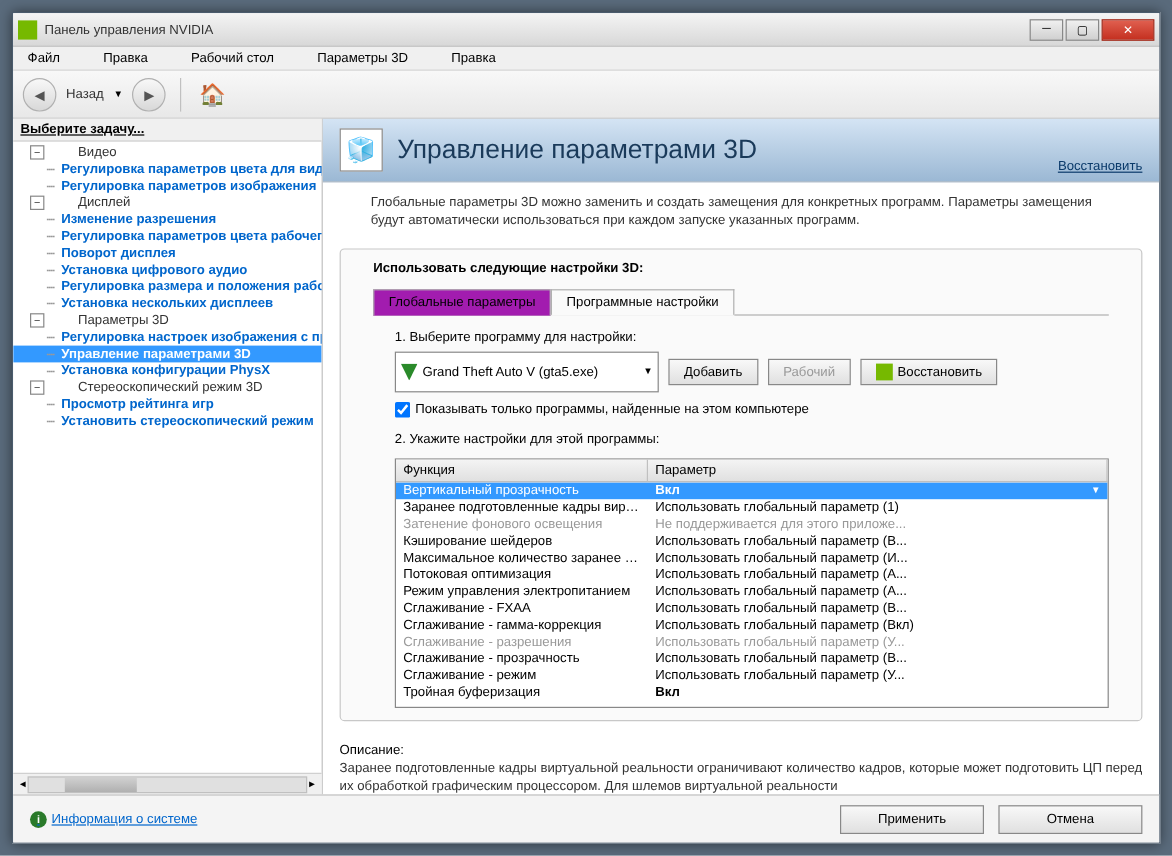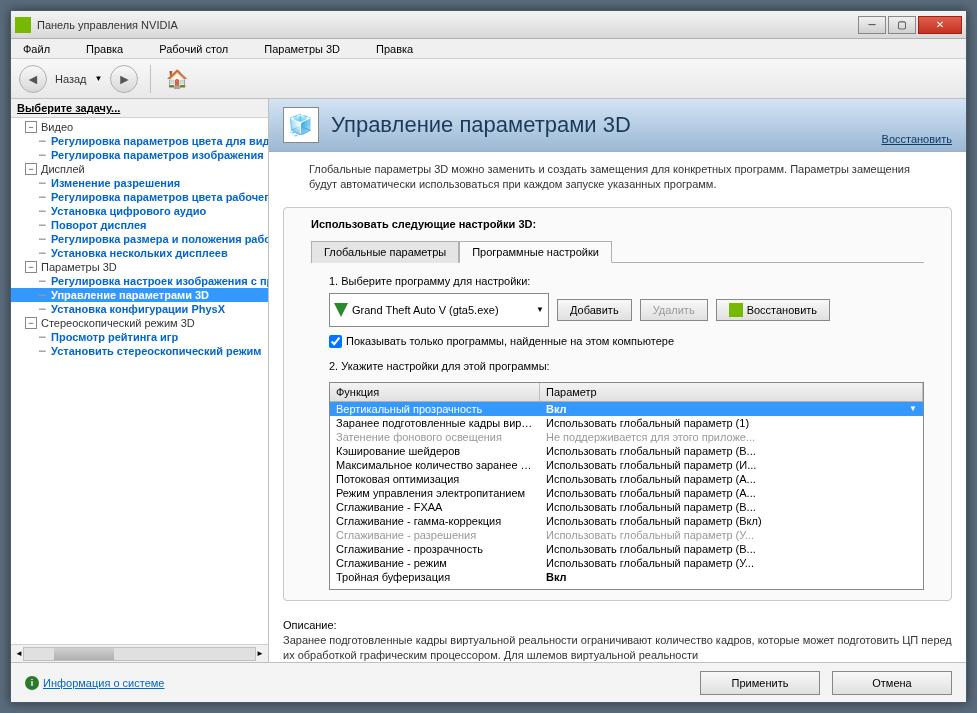--- a/index.html
+++ b/index.html
@@ -19,34 +19,34 @@
 .home-icon { width: 28px; height: 28px; display: flex; align-items: center; justify-content: center; font-size: 18px; cursor: pointer; }
 .content-area { flex: 1; display: flex; min-height: 0; }
 .sidebar { width: 258px; border-right: 1px solid #c0c0c0; display: flex; flex-direction: column; background: #fff; }
 .sidebar-title { padding: 3px 6px; font-weight: bold; background: #f0f0f0; border-bottom: 1px solid #d0d0d0; text-decoration: underline; }
 .tree { flex: 1; overflow: hidden; padding: 2px 0; }
 .tree-node { padding: 1px 0 1px 14px; white-space: nowrap; display: flex; align-items: center; }
 .tree-toggle { width: 12px; height: 12px; border: 1px solid #888; display: inline-flex; align-items: center; justify-content: center; font-size: 9px; margin-right: 4px; line-height: 1; cursor: pointer; color: #333; }
 .tree-leaf { padding: 1px 0 1px 40px; white-space: nowrap; color: #0066cc; cursor: pointer; position: relative; font-weight: bold; }
 .tree-leaf::before { content: "┈"; position: absolute; left: 28px; color: #999; }
 .tree-leaf.selected { background: #3399ff; color: #fff; }
-.tree-group-label { color: #333; }
+.tree-group-label { color: #333; margin-left: 24px; }
 .sidebar-scroll { height: 18px; background: #f0f0f0; border-top: 1px solid #d0d0d0; display: flex; align-items: center; padding: 0 4px; }
 .scroll-track { flex: 1; height: 14px; background: #e0e0e0; position: relative; border: 1px solid #c0c0c0; }
 .scroll-thumb { position: absolute; left: 30px; width: 60px; height: 100%; background: linear-gradient(to bottom, #d0d0d0, #b0b0b0); }
 .main { flex: 1; display: flex; flex-direction: column; min-width: 0; }
 .hero { background: linear-gradient(to bottom, #d4e4f4, #9bb8d4); padding: 8px 14px; border-bottom: 1px solid #a0b0c0; display: flex; align-items: center; position: relative; }
 .hero-icon { width: 36px; height: 36px; background: #fff; border: 1px solid #888; margin-right: 12px; display:flex; align-items:center; justify-content:center; font-size:20px; }
 .hero-title { font-size: 22px; color: #1a3a5a; }
 .hero-link { position: absolute; right: 14px; bottom: 6px; color: #0a3a6a; text-decoration: underline; cursor: pointer; }
 .hero-desc { padding: 10px 40px; color: #333; line-height: 1.4; }
 .settings-box { margin: 4px 14px 10px 14px; border: 1px solid #c8c8c8; border-radius: 4px; background: #fafafa; flex: 1; display: flex; flex-direction: column; padding: 10px 27px; min-height: 0; overflow: hidden; }
 .settings-heading { font-weight: bold; margin-bottom: 10px; }
 .tabs { display: flex; border-bottom: 1px solid #b0b0b0; margin-bottom: 8px; }
-.tab { padding: 4px 12px; border: 1px solid #b0b0b0; border-bottom: none; background: #e5e5e5; cursor: pointer; position: relative; top: 1px; }
+.tab { padding: 4px 12px; border: 1px solid #b0b0b0; border-bottom: none; background: #a21caf; cursor: pointer; position: relative; top: 1px; }
 .tab.active { background: #fafafa; border-bottom: 1px solid #fafafa; }
 .step-row { margin: 4px 0 6px 18px; }
 .program-row { display: flex; align-items: center; gap: 8px; margin: 0 0 8px 18px; }
 .dropdown { width: 220px; height: 34px; border: 1px solid #888; background: #fff; display: flex; align-items: center; padding: 0 4px; cursor: pointer; }
 .dd-icon { width: 14px; height: 14px; background: #2a8a2a; margin-right: 4px; clip-path: polygon(50% 0, 100% 100%, 0 100%); transform: rotate(180deg); }
 .dd-text { flex: 1; white-space: nowrap; overflow: hidden; }
 .dd-arrow { font-size: 8px; }
 .btn { height: 22px; padding: 0 12px; border: 1px solid #888; background: linear-gradient(to bottom, #f8f8f8, #e0e0e0); cursor: pointer; display: inline-flex; align-items: center; gap: 4px; }
 .btn:disabled, .btn.disabled { color: #999; }
 .nv-logo { width: 14px; height: 14px; background: #76b900; }
@@ -115,22 +115,22 @@
             <span class="tree-group-label">Видео</span>
           </div>
           <div class="tree-leaf">Регулировка параметров цвета для видео</div>
           <div class="tree-leaf">Регулировка параметров изображения</div>
           <div class="tree-node">
             <span class="tree-toggle">−</span>
             <span class="tree-group-label">Дисплей</span>
           </div>
           <div class="tree-leaf">Изменение разрешения</div>
           <div class="tree-leaf">Регулировка параметров цвета рабочего</div>
+          <div class="tree-leaf">Поворот дисплея</div>
           <div class="tree-leaf">Установка цифрового аудио</div>
-          <div class="tree-leaf">Поворот дисплея</div>
           <div class="tree-leaf">Регулировка размера и положения рабочего</div>
           <div class="tree-leaf">Установка нескольких дисплеев</div>
           <div class="tree-node">
             <span class="tree-toggle">−</span>
             <span class="tree-group-label">Параметры 3D</span>
           </div>
           <div class="tree-leaf">Регулировка настроек изображения с просмотром</div>
           <div class="tree-leaf selected">Управление параметрами 3D</div>
           <div class="tree-leaf">Установка конфигурации PhysX</div>
           <div class="tree-node">
@@ -164,21 +164,21 @@
           <div class="tab active">Программные настройки</div>
         </div>
         <div class="step-row">1. Выберите программу для настройки:</div>
         <div class="program-row">
           <div class="dropdown">
             <div class="dd-icon"></div>
             <div class="dd-text">Grand Theft Auto V (gta5.exe)</div>
             <div class="dd-arrow">▼</div>
           </div>
           <button class="btn">Добавить</button>
-          <button class="btn disabled">Удалить</button>
+          <button class="btn disabled">Рабочий</button>
           <button class="btn">
               <span class="nv-logo"></span>
               <span>Восстановить</span>
             </button>
         </div>
         <label class="checkbox-row">
           <input type="checkbox" checked="" style="">
           <span>Показывать только программы, найденные на этом компьютере</span>
         </label>
         <div class="step-row">2. Укажите настройки для этой программы:</div>

